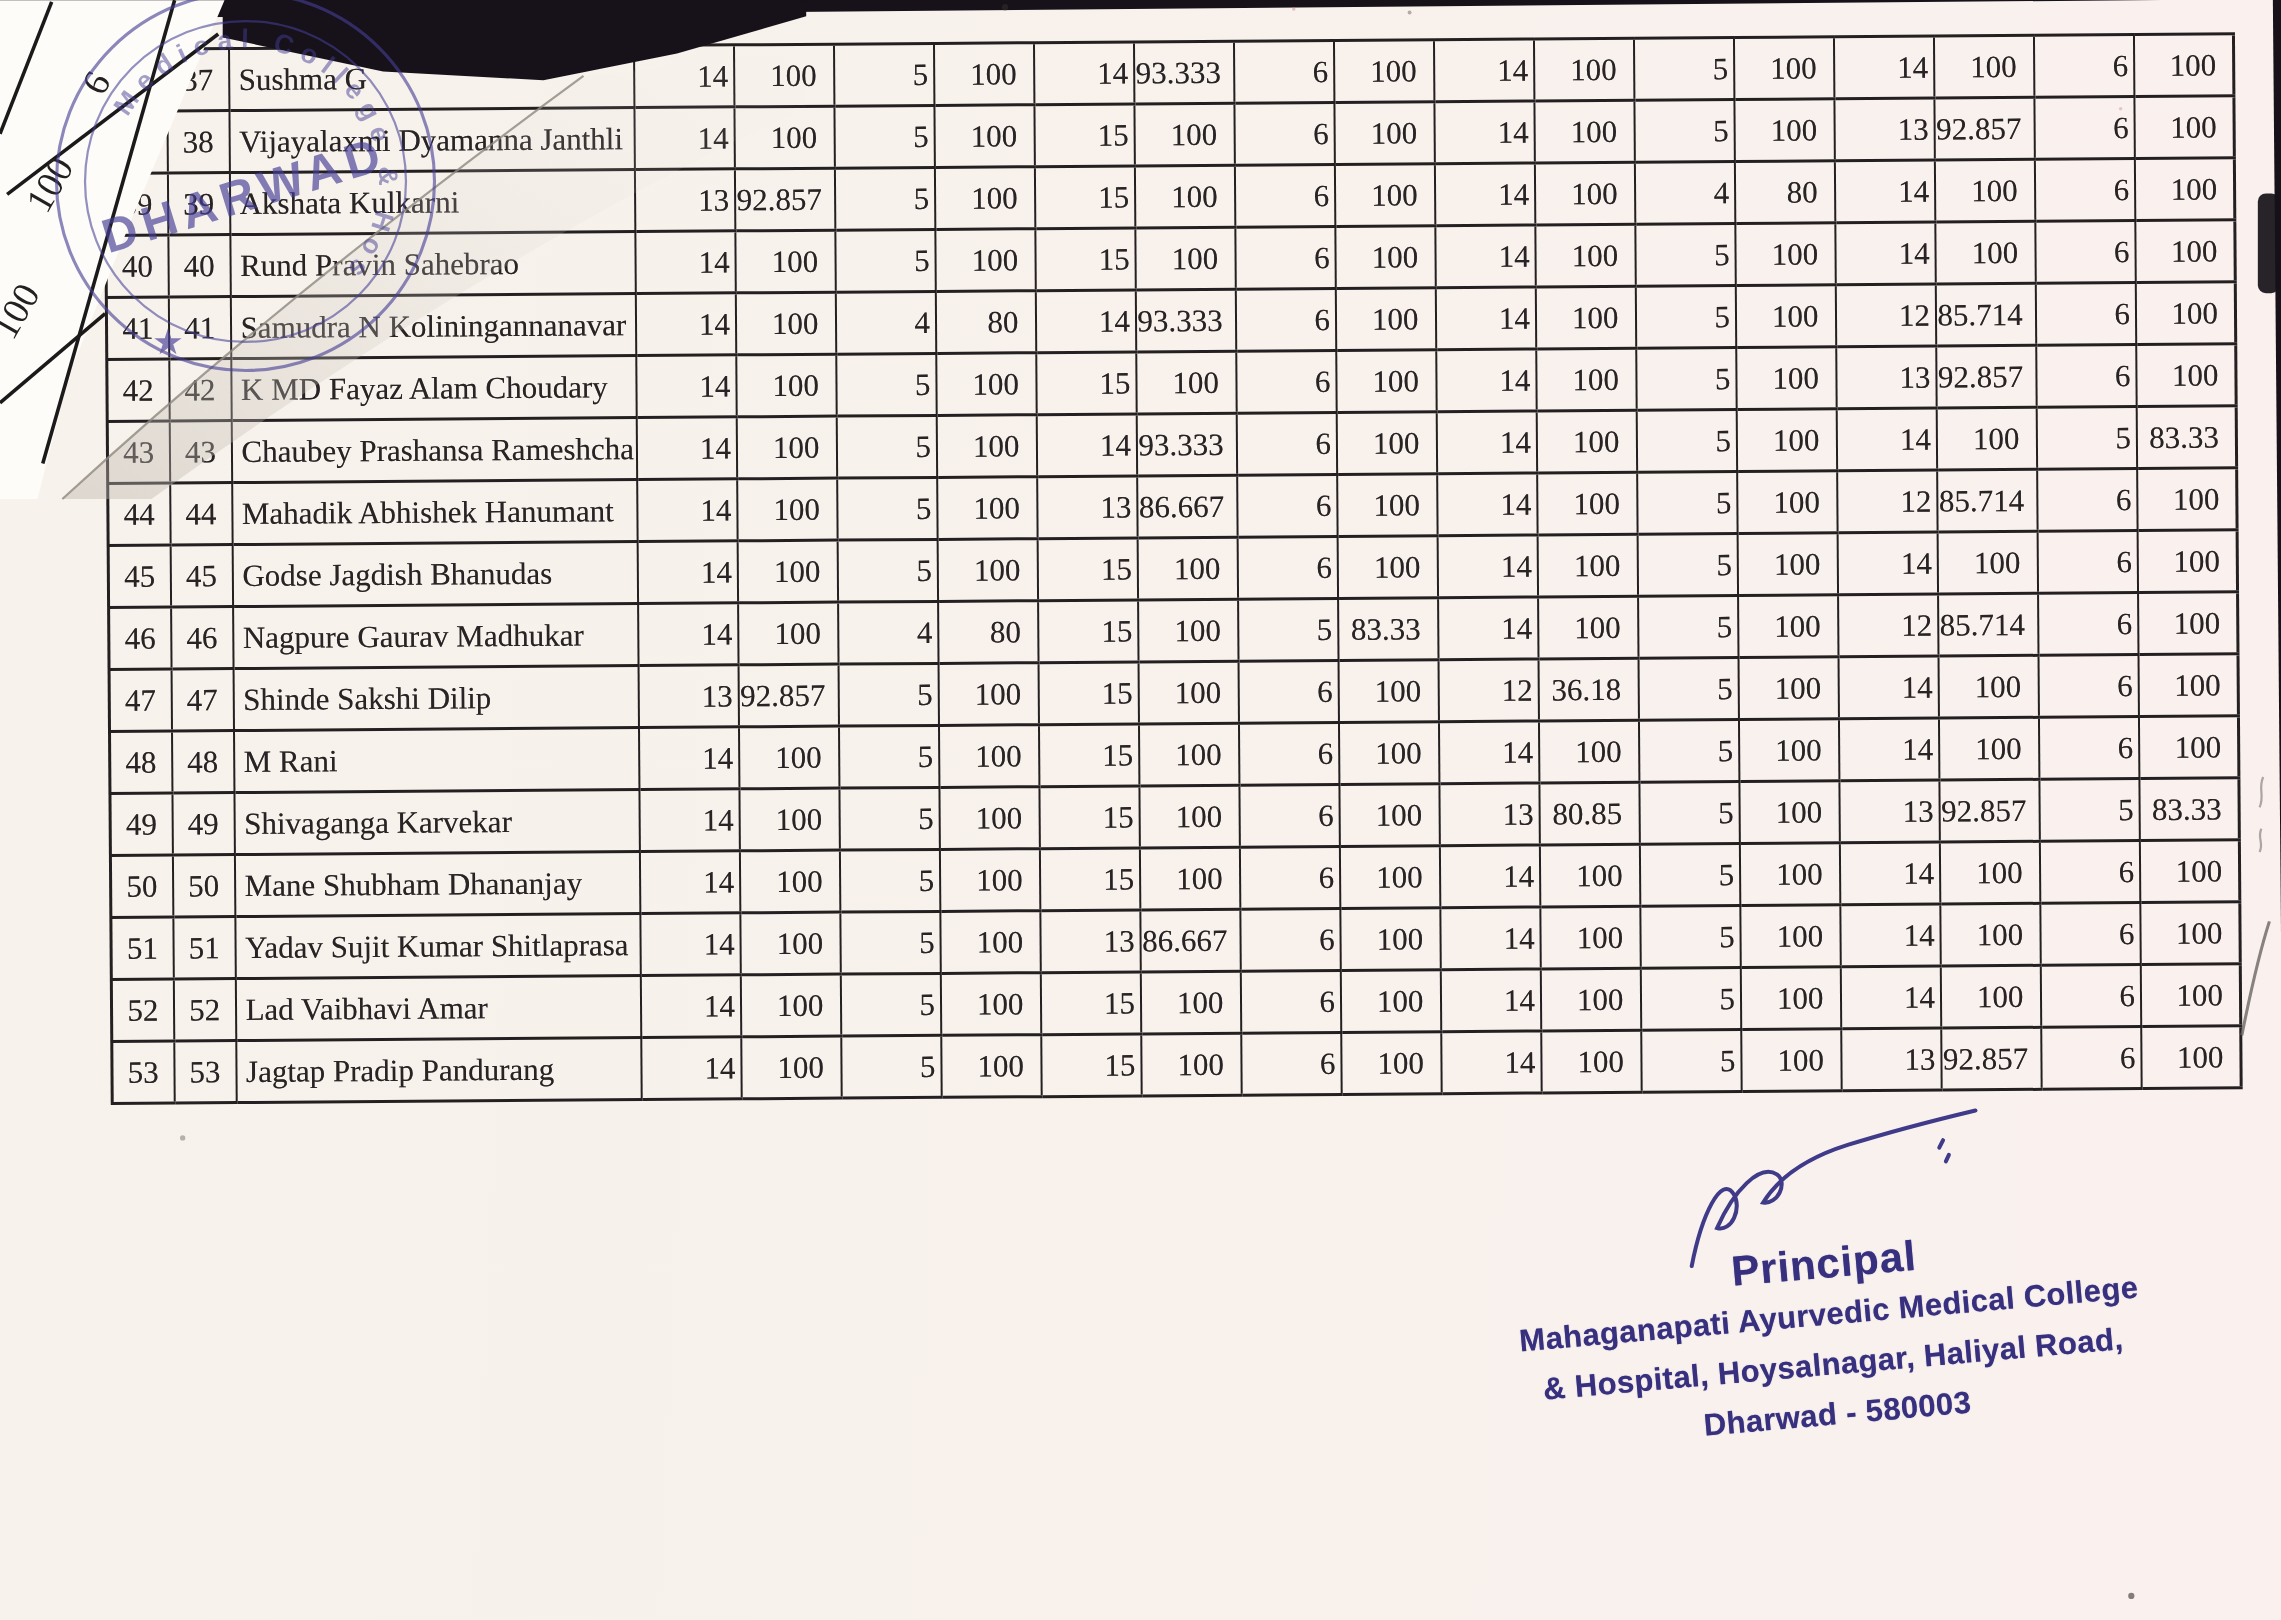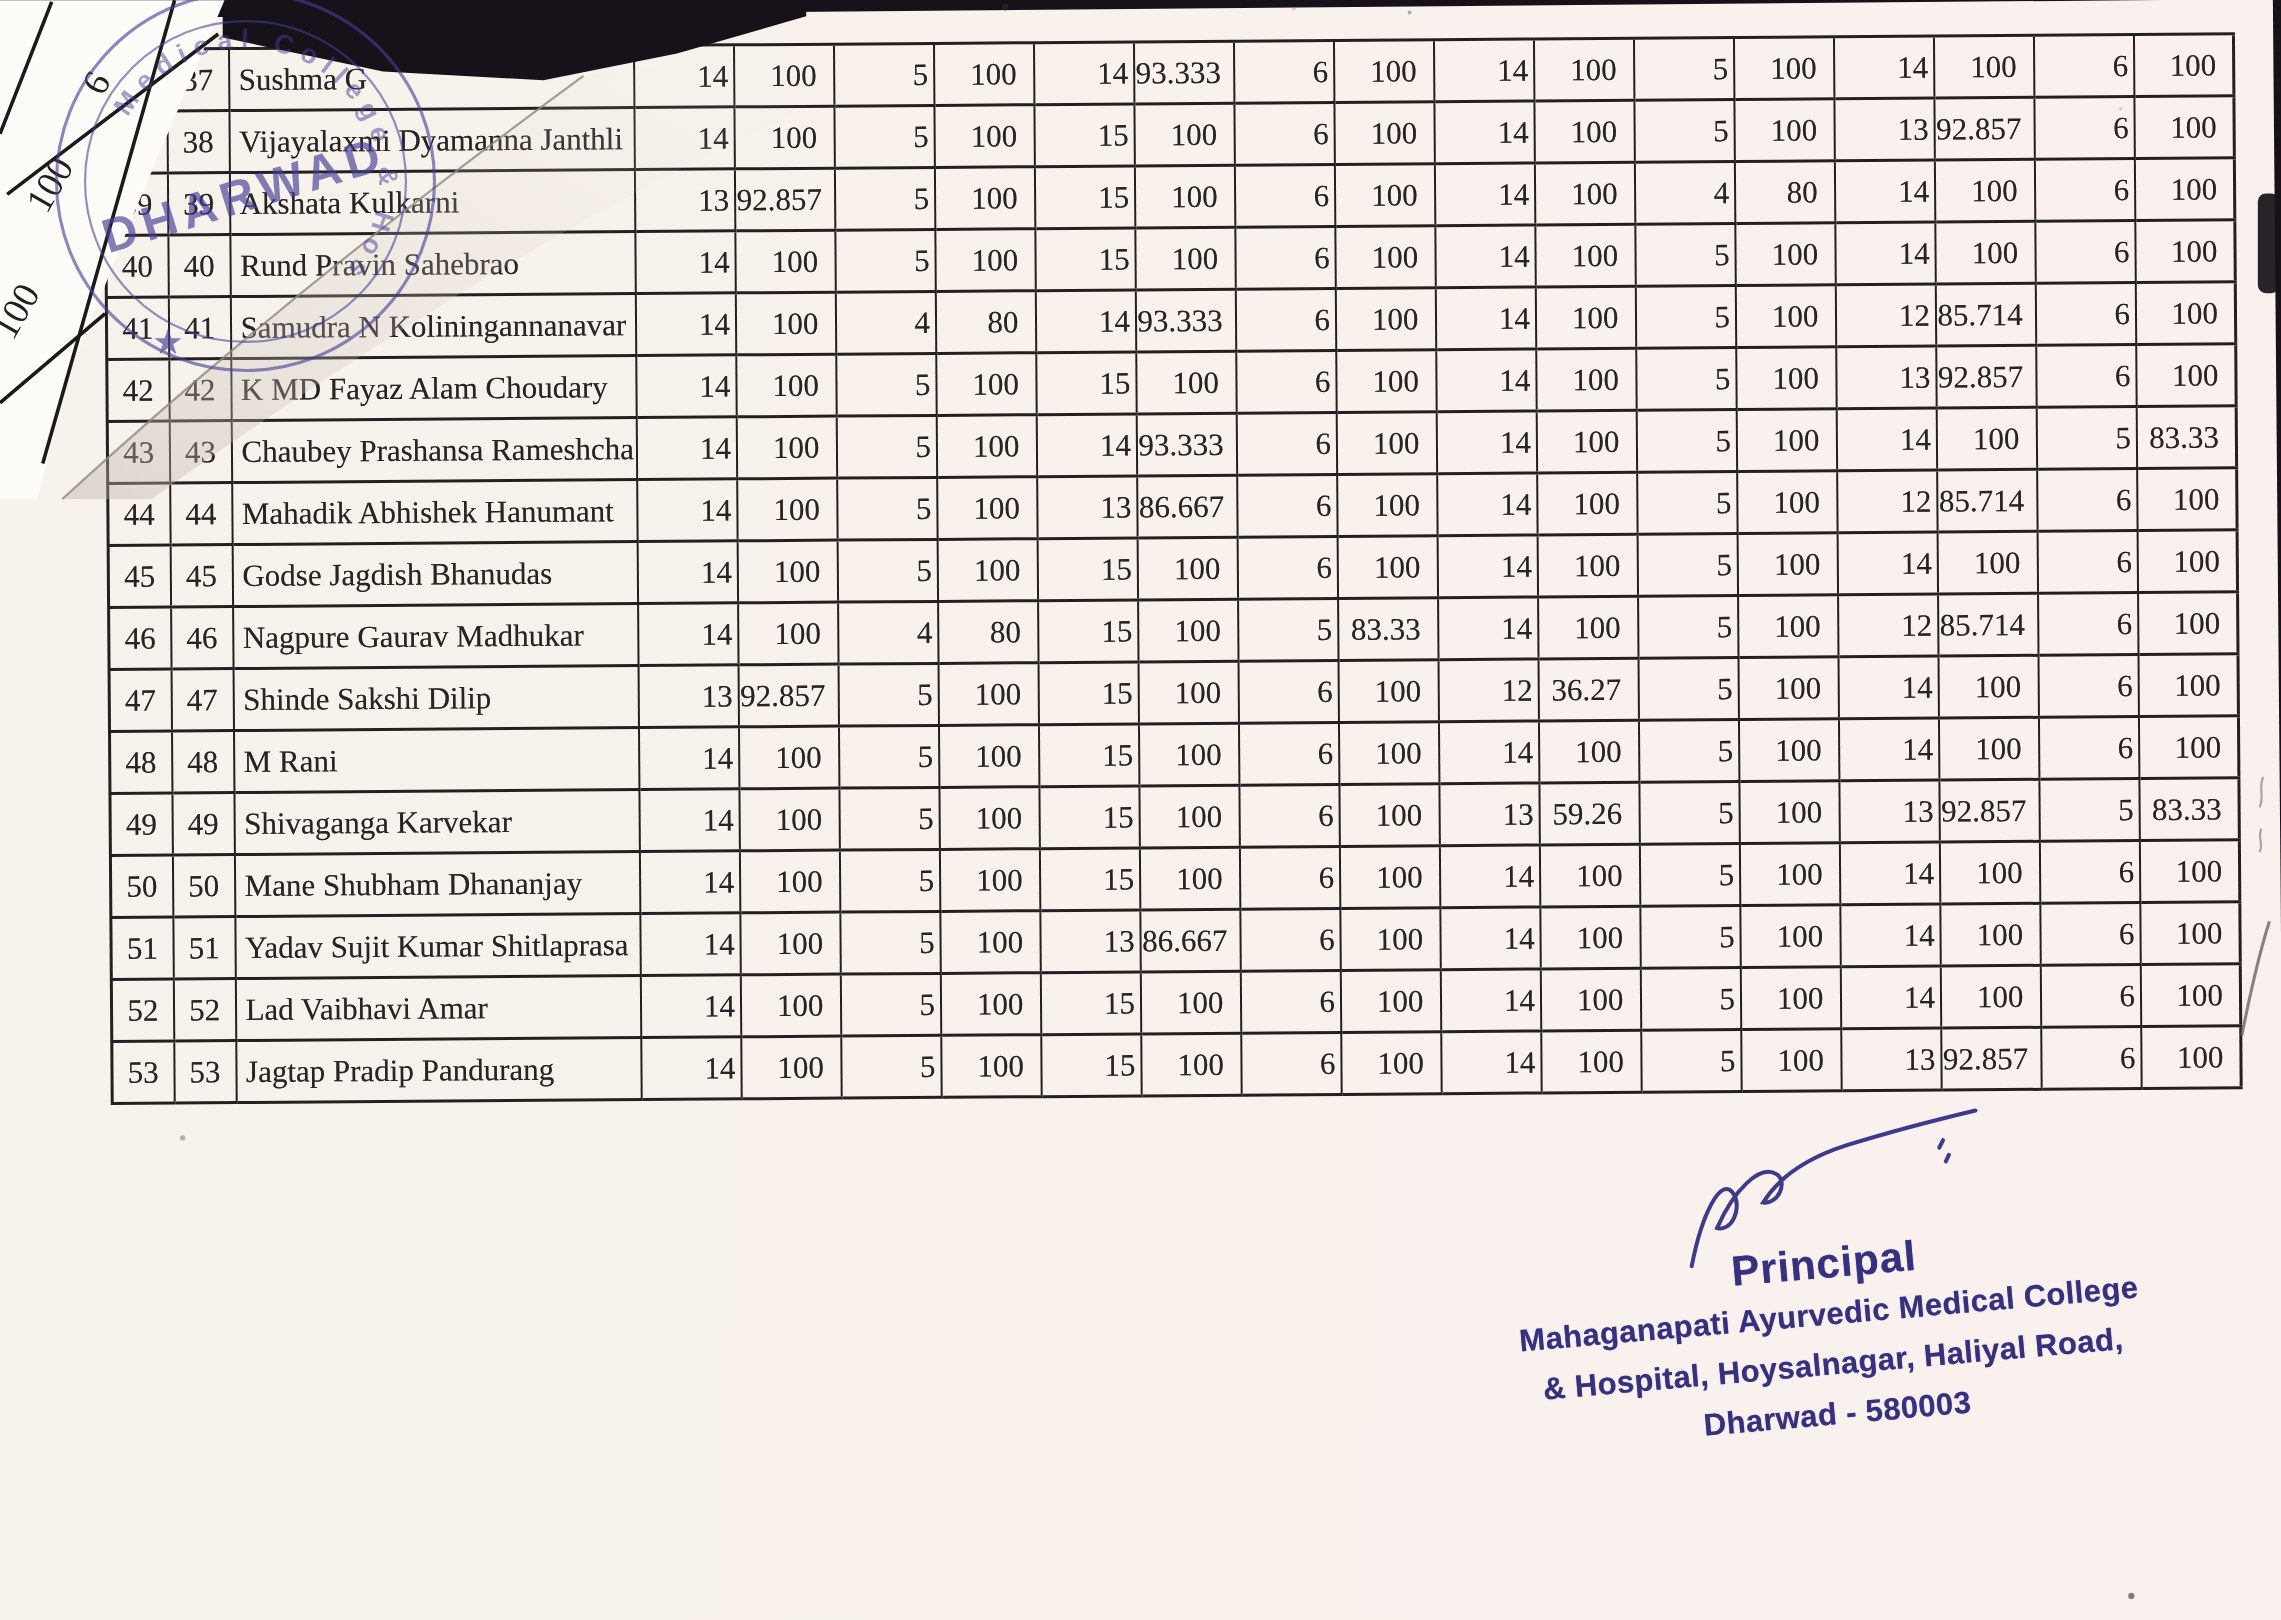--- a/index.html
+++ b/index.html
@@ -292,21 +292,21 @@
             <td class="name">Shinde Sakshi Dilip</td>
             <td class="cnt">13</td>
             <td class="pct">92.857</td>
             <td class="cnt">5</td>
             <td class="pct">100</td>
             <td class="cnt">15</td>
             <td class="pct">100</td>
             <td class="cnt">6</td>
             <td class="pct">100</td>
             <td class="cnt">12</td>
-            <td class="pct">36.27</td>
+            <td class="pct">36.18</td>
             <td class="cnt">5</td>
             <td class="pct">100</td>
             <td class="cnt">14</td>
             <td class="pct">100</td>
             <td class="cnt">6</td>
             <td class="pct">100</td>
           </tr>
           <tr>
             <td class="sr">48</td>
             <td class="sr">48</td>
@@ -334,21 +334,21 @@
             <td class="name">Shivaganga Karvekar</td>
             <td class="cnt">14</td>
             <td class="pct">100</td>
             <td class="cnt">5</td>
             <td class="pct">100</td>
             <td class="cnt">15</td>
             <td class="pct">100</td>
             <td class="cnt">6</td>
             <td class="pct">100</td>
             <td class="cnt">13</td>
-            <td class="pct">59.26</td>
+            <td class="pct">80.85</td>
             <td class="cnt">5</td>
             <td class="pct">100</td>
             <td class="cnt">13</td>
             <td class="pct">92.857</td>
             <td class="cnt">5</td>
             <td class="pct">83.33</td>
           </tr>
           <tr>
             <td class="sr">50</td>
             <td class="sr">50</td>

